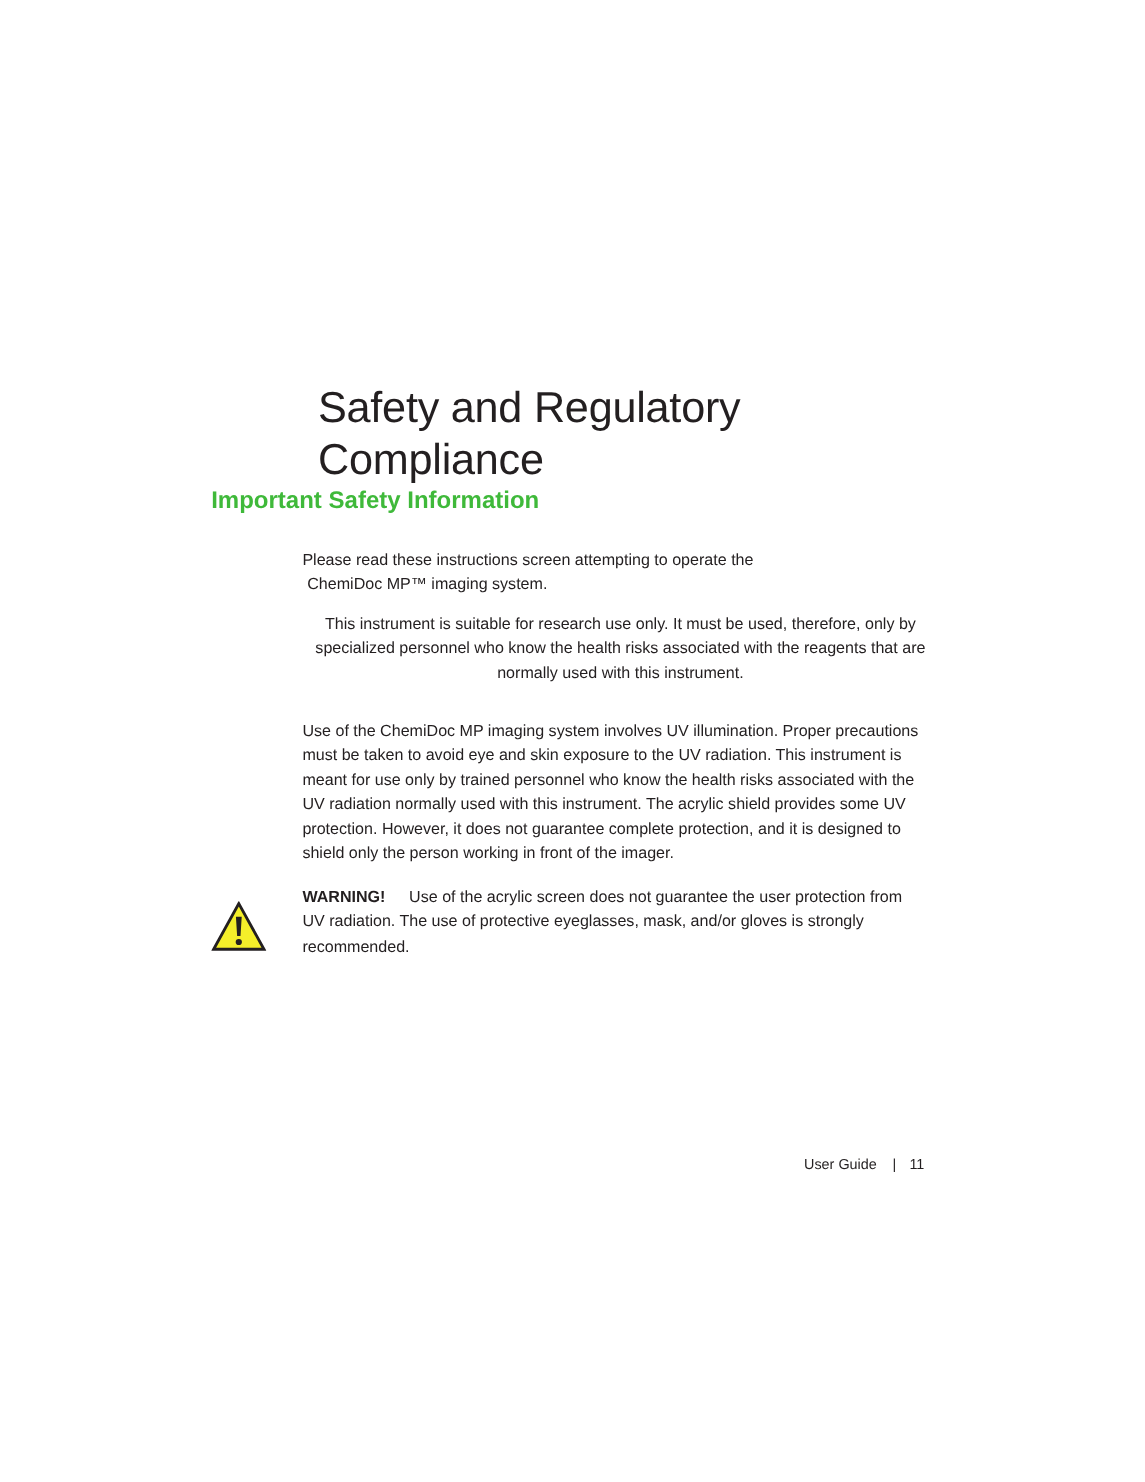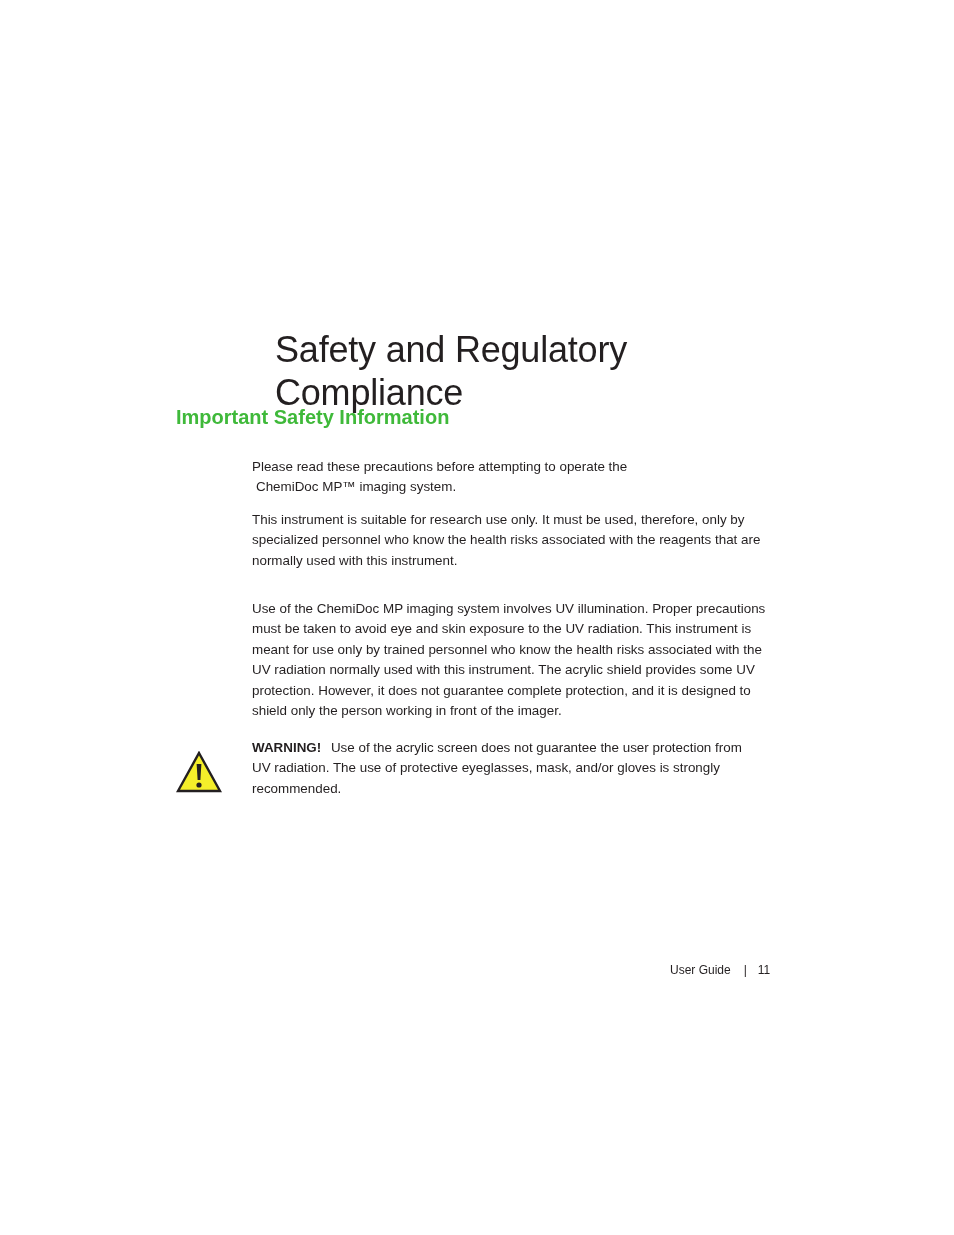--- a/index.html
+++ b/index.html
@@ -12,21 +12,21 @@
       height: 1235px;
       position: relative;
       overflow: hidden;
       font-family: "Liberation Sans", sans-serif;
       color: #231f20;
     }
     .chapter-title {
       position: absolute;
       left: 259px;
       top: 312px;
-      margin: 16px;
+      margin: 6px;
       font-family: "Liberation Sans", sans-serif;
       font-weight: normal;
       font-size: 36px;
       line-height: 43px;
       color: #231f20;
       width: 500px;
       letter-spacing: -0.2px;
     }
     .section-title {
       position: absolute;
@@ -44,21 +44,21 @@
       left: 252px;
       width: 530px;
       margin: 0;
       font-family: "Liberation Sans", sans-serif;
       font-size: 13.4px;
       line-height: 20.4px;
       color: #231f20;
     }
     .p1 { top: 457px; }
     .p1 .indent { padding-left: 4px; margin-top: 11px; }
-    .p2 { top: 510px; }
+    .p2 { top: 510px; text-align: center; }
     .p3 { top: 583px; margin-top: 16px; }
     .warning {
       position: absolute;
       left: 176px;
       top: 738px;
       width: 600px;
     }
     .warning-icon {
       position: absolute;
       left: 0;
@@ -71,21 +71,21 @@
       left: 76px;
       top: 0;
       width: 500px;
       margin: 0;
       font-size: 13.4px;
       line-height: 20.4px;
       color: #231f20;
     }
     .warning-label {
       font-weight: bold;
-      margin-right: 6px;
+      margin-right: 16px;
     }
     .footer {
       position: absolute;
       left: 670px;
       top: 962px;
       font-size: 12px;
       line-height: 16px;
       color: #231f20;
       white-space: nowrap;
     }
@@ -95,21 +95,21 @@
     }
   </style>
 </head>
 <body>
 
 <h1 class="chapter-title">Safety and Regulatory Compliance</h1>
 
 <h2 class="section-title">Important Safety Information</h2>
 
 <p class="body-text p1">
-  <span>Please read these precautions before attempting to operate the</span><br>
+  <span>Please read these instructions screen attempting to operate the</span><br>
   <span class="indent">ChemiDoc MP™ imaging system.</span>
 </p>
 
 <p class="body-text p2">This instrument is suitable for research use only. It must be used, therefore, only by specialized personnel who know the health risks associated with the reagents that are normally used with this instrument.</p>
 
 <p class="body-text p3">Use of the ChemiDoc MP imaging system involves UV illumination. Proper precautions must be taken to avoid eye and skin exposure to the UV radiation. This instrument is meant for use only by trained personnel who know the health risks associated with the UV radiation normally used with this instrument. The acrylic shield provides some UV protection. However, it does not guarantee complete protection, and it is designed to shield only the person working in front of the imager.</p>
 
 <div class="warning">
   <svg class="warning-icon" viewBox="0 0 46 42" xmlns="http://www.w3.org/2000/svg">
     <polygon points="23,2 44,40 2,40" fill="#f4ee2a" stroke="#231f20" stroke-width="2.4" stroke-linejoin="miter"></polygon>

